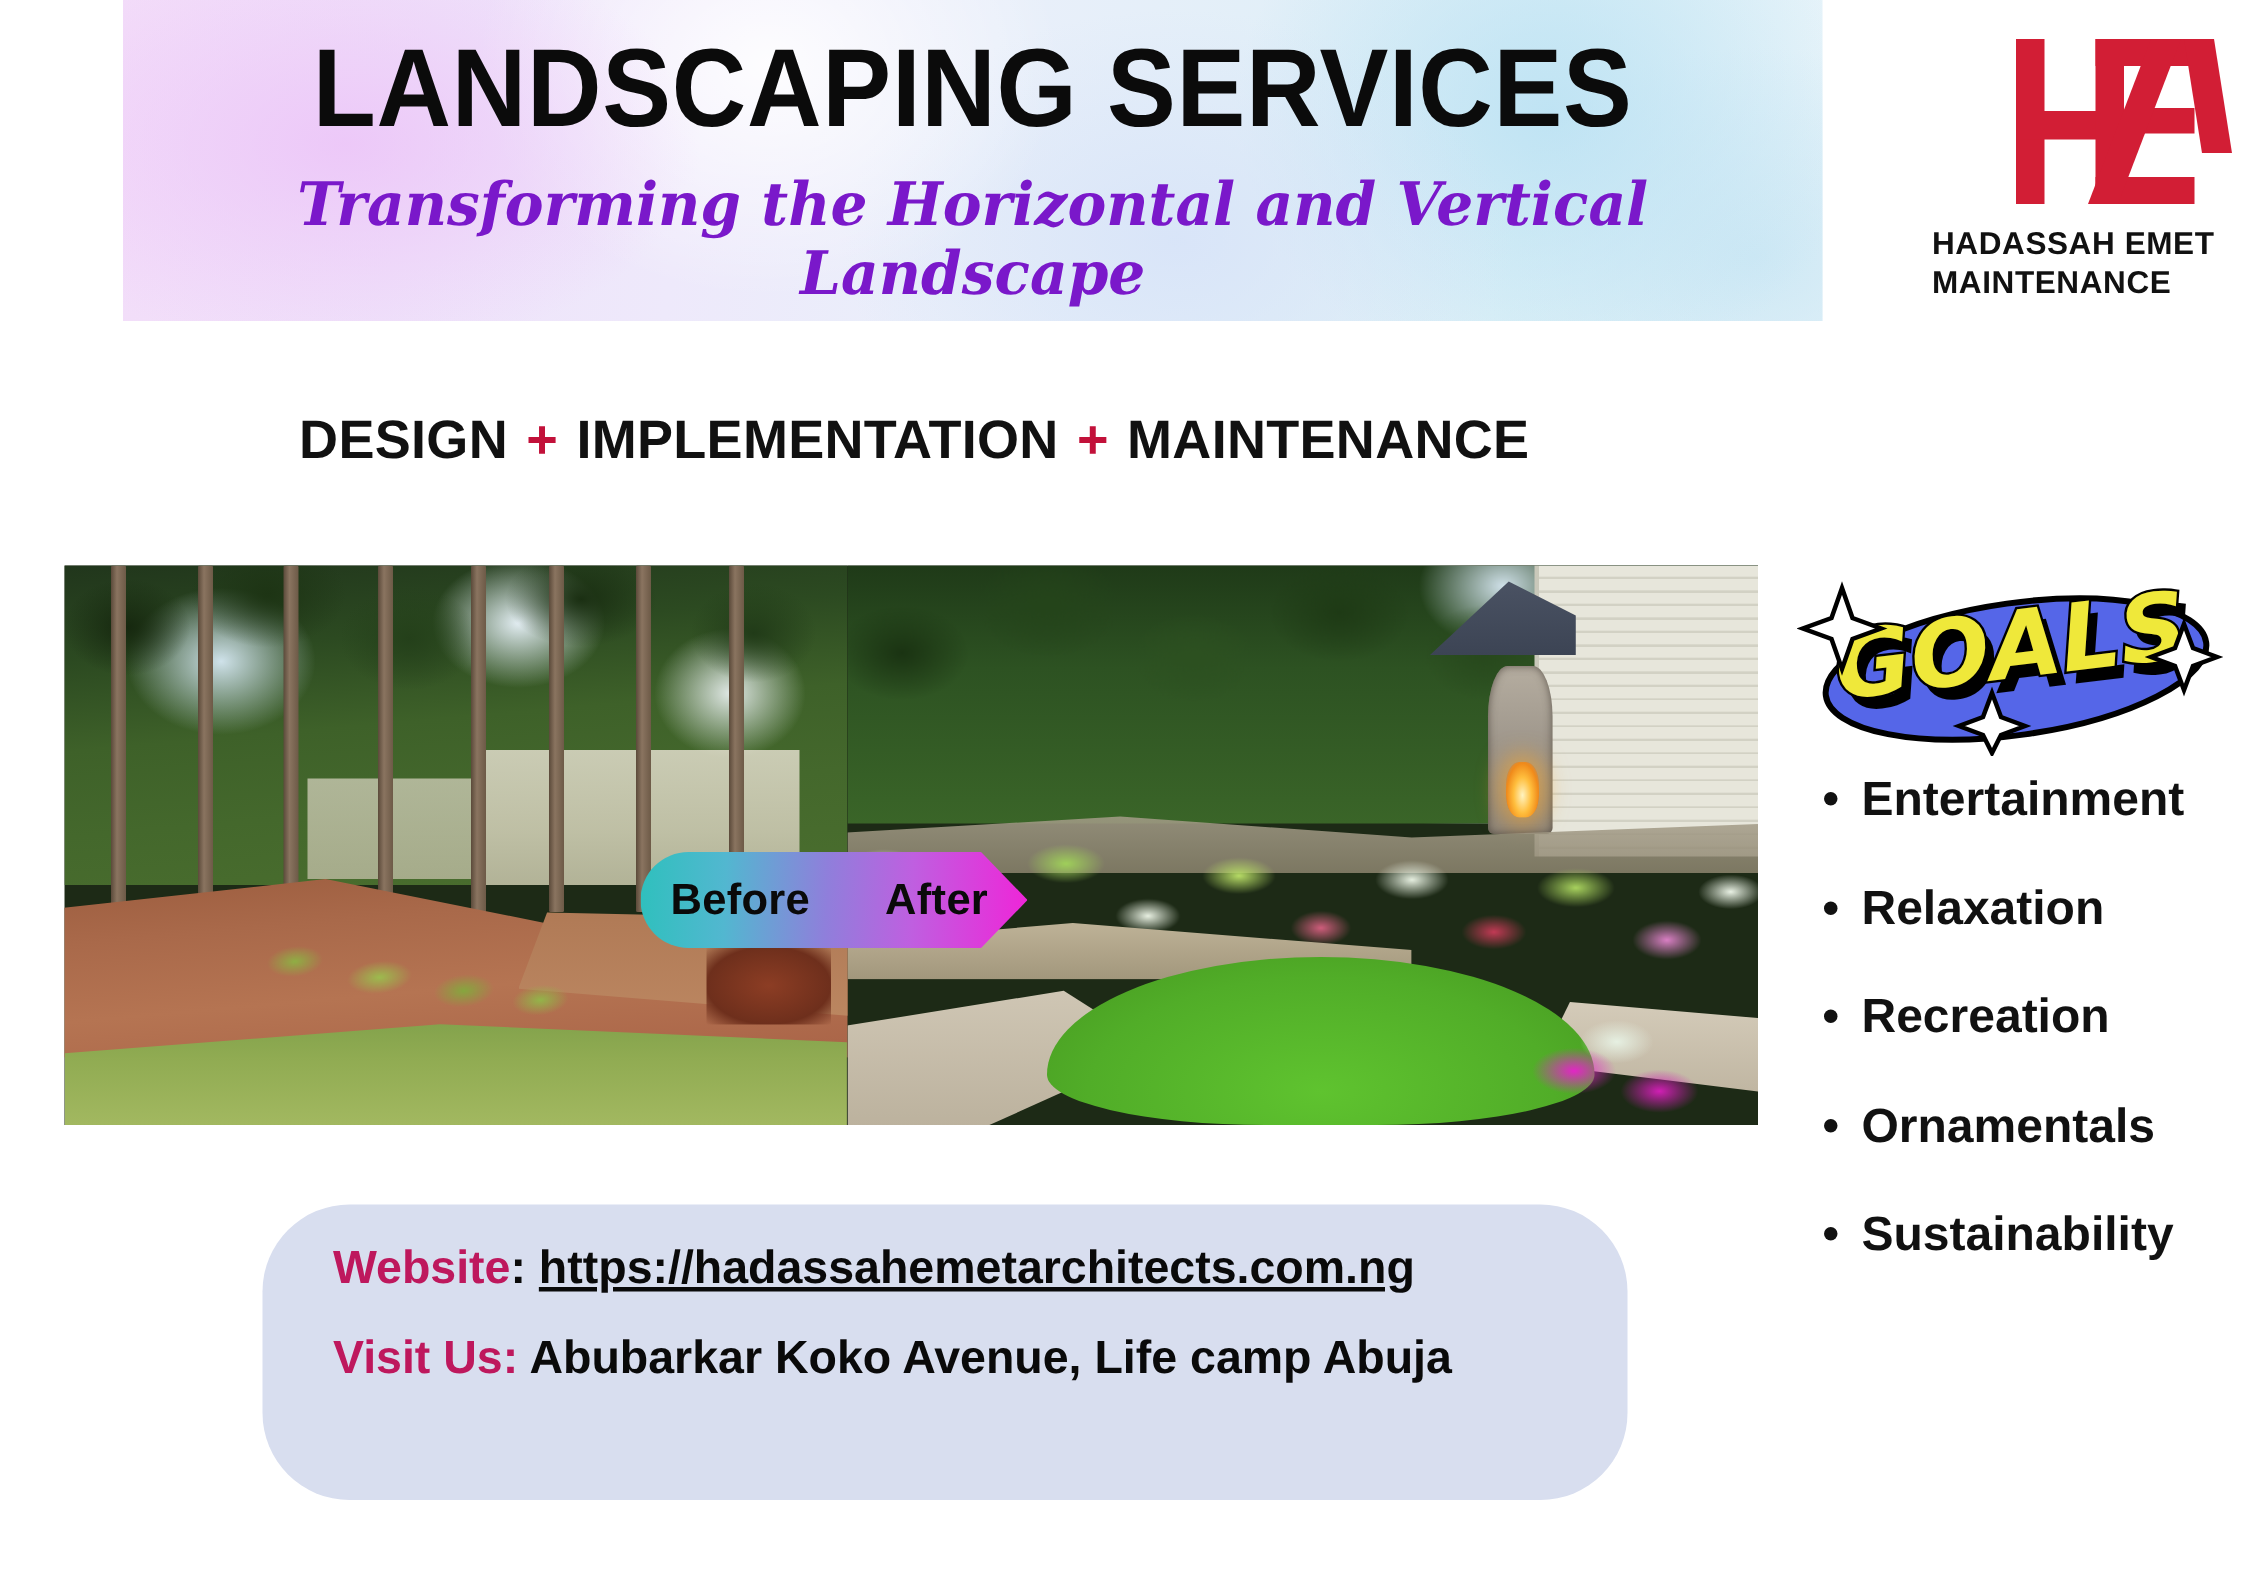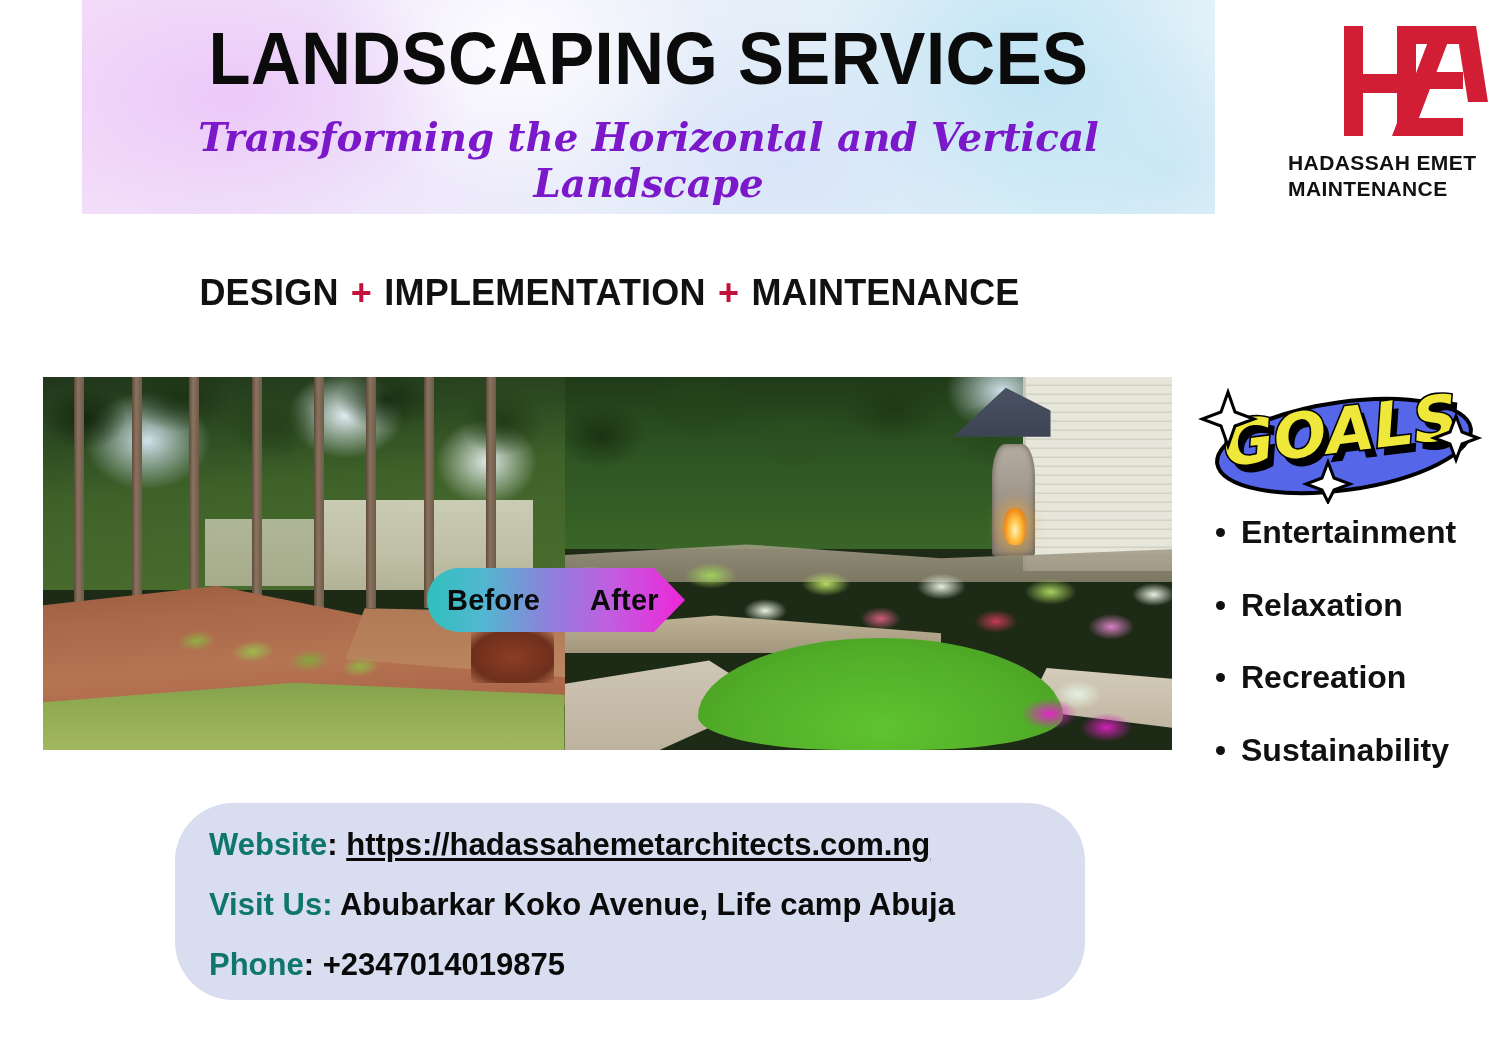--- a/index.html
+++ b/index.html
@@ -343,21 +343,21 @@
   }
   .contact-row {
     font-size: 31px;
     font-weight: 700;
     color: #0a0a0a;
     line-height: 1.0;
     margin-bottom: 29px;
     white-space: nowrap;
     font-family: "Liberation Sans", sans-serif;
   }
-  .contact-label { color: #0f766e; font-weight: 700; }
+  .contact-label { color: #be185d; font-weight: 700; margin-left: 13px; }
   .contact-link  { color: #0a0a0a; text-decoration: underline; text-underline-offset: 3px; }
 </style>
 </head>
 <body>
 
 <div class="header-band">
   <div class="flyer-title">LANDSCAPING SERVICES</div>
   <div class="flyer-subtitle">Transforming the Horizontal and Vertical Landscape</div>
 </div>
 
@@ -441,30 +441,28 @@
     <path d="M30 10 L37 30 L56 37 L37 44 L30 64 L23 44 L4 37 L23 30 Z" fill="#ffffff" stroke="#000000" stroke-width="3"></path>
     <path d="M258 34 L264 50 L280 56 L264 62 L258 78 L252 62 L236 56 L252 50 Z" fill="#ffffff" stroke="#000000" stroke-width="3"></path>
     <path d="M130 80 L136 96 L152 102 L136 108 L130 120 L124 108 L108 102 L124 96 Z" fill="#ffffff" stroke="#000000" stroke-width="3"></path>
   </svg>
 </div>
 
 <ul class="goals-list">
   <li>Entertainment</li>
   <li>Relaxation</li>
   <li>Recreation</li>
+  <li>Ornamentals</li>
   <li>Sustainability</li>
 </ul>
 
 <div class="contact-box">
 
   <div class="contact-row">
     <span class="contact-label">Website</span><span>: </span><span class="contact-link">https://hadassahemetarchitects.com.ng</span>
   </div>
 
   <div class="contact-row">
     <span class="contact-label">Visit Us:</span><span> Abubarkar Koko Avenue, Life camp Abuja</span>
   </div>
 
-  <div class="contact-row">
-    <span class="contact-label">Phone</span><span>: </span><span>+2347014019875</span>
-  </div>
 
 </div>
 
 </body></html>

